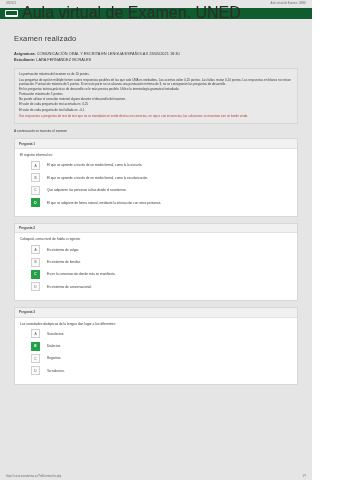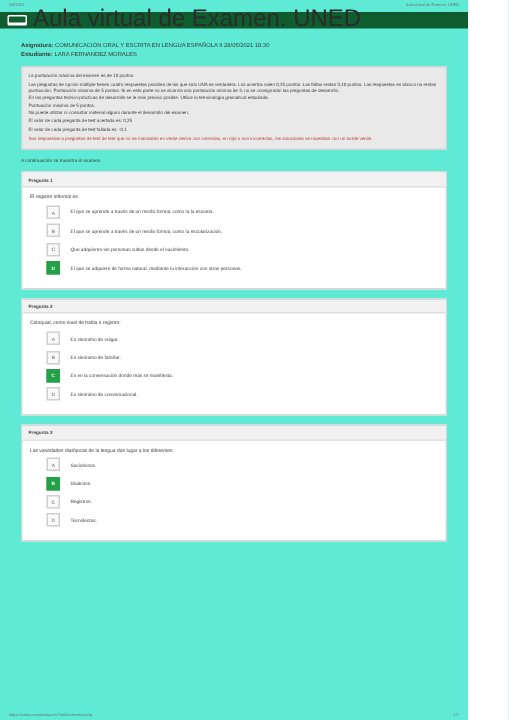--- a/index.html
+++ b/index.html
@@ -11,21 +11,21 @@
     width: 339px;
     height: 480px;
     overflow: hidden;
     font-family: "Liberation Sans", sans-serif;
     color: #2b2b2b;
   }
   .page {
     width: 312px;
     height: 480px;
     position: relative;
-    background: #5eead4;
+    background: #e5e5e5;
   }
   
   .print-head {
     display: flex;
     justify-content: space-between;
     align-items: center;
     font-size: 2.6px;
     color: #6d6d6d;
     padding: 3px 6px 0 6px;
     line-height: 1;
@@ -177,20 +177,21 @@
     <span class="ph-center">Aula virtual de Examen. UNED</span>
   </div>
 
   <div class="topbar">
     <span class="logo"></span>
     <span>Aula virtual de Examen. UNED</span>
   </div>
 
   <div class="content">
 
+    <h1 class="page-title">Examen realizado</h1>
 
     <div class="meta-line">
       <b>Asignatura:</b>
       <span>COMUNICACIÓN ORAL Y ESCRITA EN LENGUA ESPAÑOLA II 28/05/2021 18:30</span>
     </div>
     <div class="meta-line">
       <b>Estudiante:</b>
       <span>LARA FERNANDEZ MORALES</span>
     </div>
 

